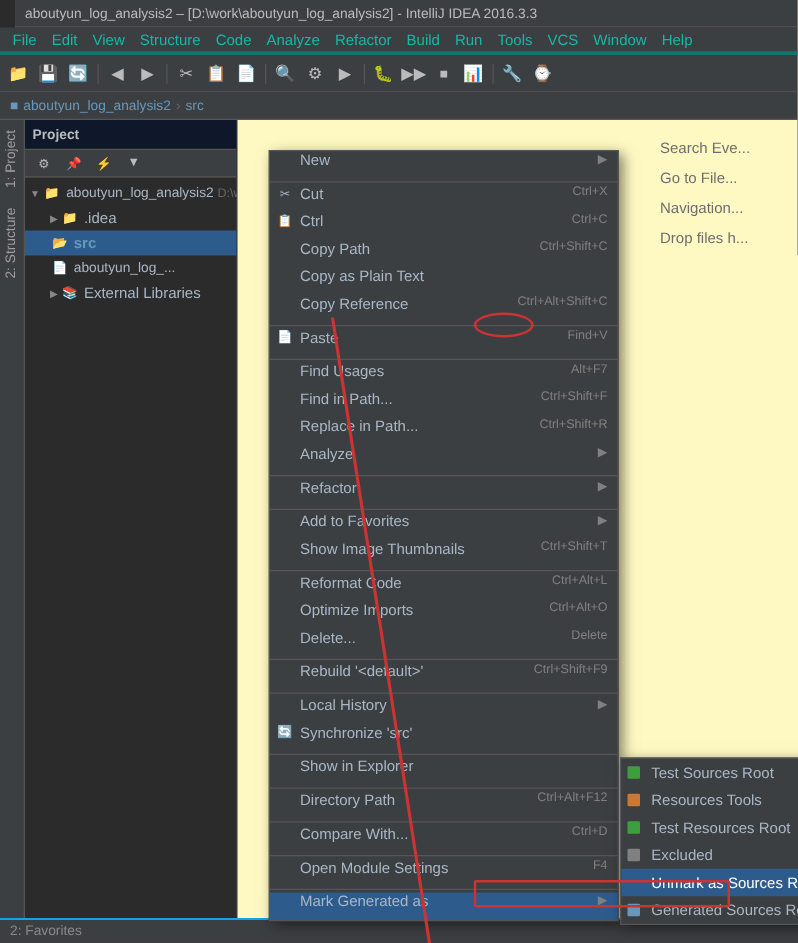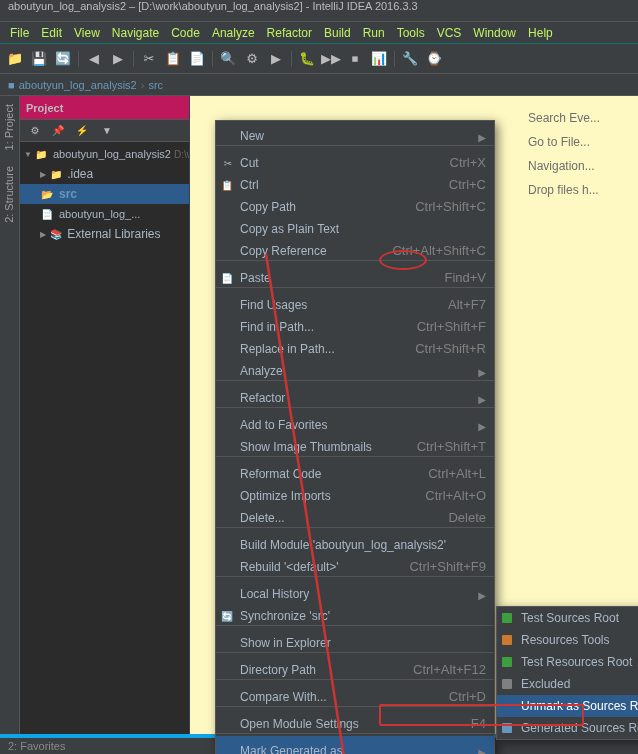--- a/index.html
+++ b/index.html
@@ -12,37 +12,38 @@
       color: #a9b7c6;
       overflow: hidden;
       position: relative;
     }
 
     
     .title-bar {
       background: #3c3f41;
       height: 22px;
       display: flex;
-      align-items: flex-start;
+      align-items: center;
       padding: 0 8px;
       font-size: 11px;
       color: #bbbbbb;
       border-bottom: 1px solid #555;
+      margin-left: 12px;
     }
 
     
     .menu-bar {
       background: #3c3f41;
       height: 22px;
       display: flex;
       align-items: center;
       padding: 0 4px;
       font-size: 12px;
-      color: #bef264;
-      border-bottom: 1px solid #0f766e;
+      color: #14b8a6;
+      border-bottom: 3px solid #0f766e;
     }
     .menu-bar span {
       padding: 2px 6px;
       cursor: pointer;
     }
 
     
     .toolbar {
       background: #3c3f41;
       height: 30px;
@@ -110,21 +111,21 @@
 
     
     .project-panel {
       width: 170px;
       background: #2b2b2b;
       border-right: 1px solid #3c3f41;
       display: flex;
       flex-direction: column;
     }
     .panel-header {
-      background: #be185d;
+      background: #0f172a;
       height: 24px;
       display: flex;
       align-items: center;
       padding: 0 6px;
       font-size: 11px;
       font-weight: bold;
       color: #bbbbbb;
       border-bottom: 1px solid #555;
       gap: 4px;
     }
@@ -184,32 +185,32 @@
       left: 25px;
       background: #3c3f41;
       border: 1px solid #555;
       box-shadow: 3px 3px 10px rgba(0,0,0,0.5);
       min-width: 280px;
       z-index: 100;
       font-size: 12px;
     }
     .ctx-item {
       display: flex;
-      align-items: flex-end;
+      align-items: flex-start;
       height: 22px;
       padding: 0 8px 0 24px;
       cursor: pointer;
       color: #a9b7c6;
       position: relative;
     }
     .ctx-item.highlighted { background: #2d5b8c; }
     .ctx-item .shortcut {
       margin-left: auto;
       color: #808080;
-      font-size: 13px;
+      font-size: 10px;
       padding-left: 20px;
     }
     .ctx-item .submenu-arrow {
       margin-left: auto;
       color: #808080;
       font-size: 10px;
     }
     .ctx-sep {
       height: 1px;
       background: #555;
@@ -293,21 +294,21 @@
 <body>
 
 <div class="title-bar">
   <span>aboutyun_log_analysis2 – [D:\work\aboutyun_log_analysis2] - IntelliJ IDEA 2016.3.3</span>
 </div>
 
 <div class="menu-bar">
   <span>File</span>
   <span>Edit</span>
   <span>View</span>
-  <span>Navigate</span>
+  <span>Structure</span>
   <span>Code</span>
   <span>Analyze</span>
   <span>Refactor</span>
   <span>Build</span>
   <span>Run</span>
   <span>Tools</span>
   <span>VCS</span>
   <span>Window</span>
   <span>Help</span>
 </div>
@@ -492,24 +493,20 @@
         <span class="shortcut">Ctrl+Alt+O</span>
       </div>
       <div class="ctx-item">
         <span class="ctx-icon"></span>
         <span>Delete...</span>
         <span class="shortcut">Delete</span>
       </div>
       <div class="ctx-sep"></div>
       <div class="ctx-item">
         <span class="ctx-icon"></span>
-        <span>Build Module 'aboutyun_log_analysis2'</span>
-      </div>
-      <div class="ctx-item">
-        <span class="ctx-icon"></span>
         <span>Rebuild '&lt;default&gt;'</span>
         <span class="shortcut">Ctrl+Shift+F9</span>
       </div>
       <div class="ctx-sep"></div>
       <div class="ctx-item">
         <span class="ctx-icon"></span>
         <span>Local History</span>
         <span class="submenu-arrow">▶</span>
       </div>
       <div class="ctx-item">
@@ -584,15 +581,15 @@
     </svg>
 
     <div class="circle-highlight" style="top: 154px; left: 189px; width: 48px; height: 20px; position:absolute; border: 2px solid #cc3333; border-radius: 50%; pointer-events:none; z-index:400;"></div>
 
     <div style="position:absolute; bottom:28px; left:189px; width:205px; height:22px; border: 2px solid #cc3333; border-radius: 2px; pointer-events:none; z-index:400;"></div>
 
   </div>
 
 </div>
 
-<div style="position:absolute; bottom:0; left:0; right:0; height:20px; background:#3c3f41; border-top:4px solid #0ea5e9; display:flex; align-items:center; padding:0 8px; font-size:11px; color:#888;">
+<div style="position:absolute; bottom:0; left:0; right:0; height:20px; background:#3c3f41; border-top:2px solid #0ea5e9; display:flex; align-items:center; padding:0 8px; font-size:11px; color:#888;">
   <span>2: Favorites</span>
 </div>
 
 </body></html>

